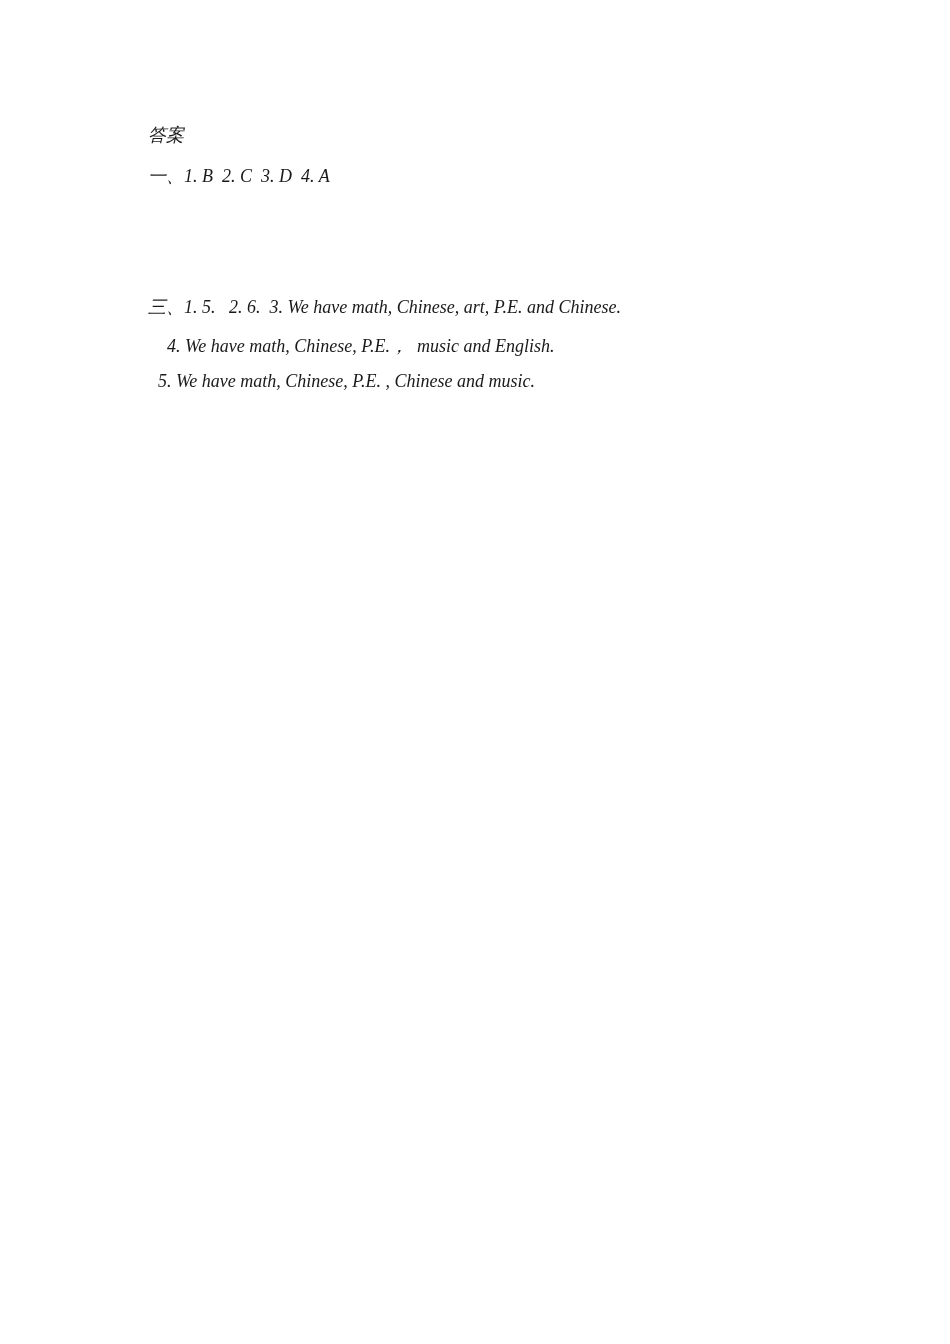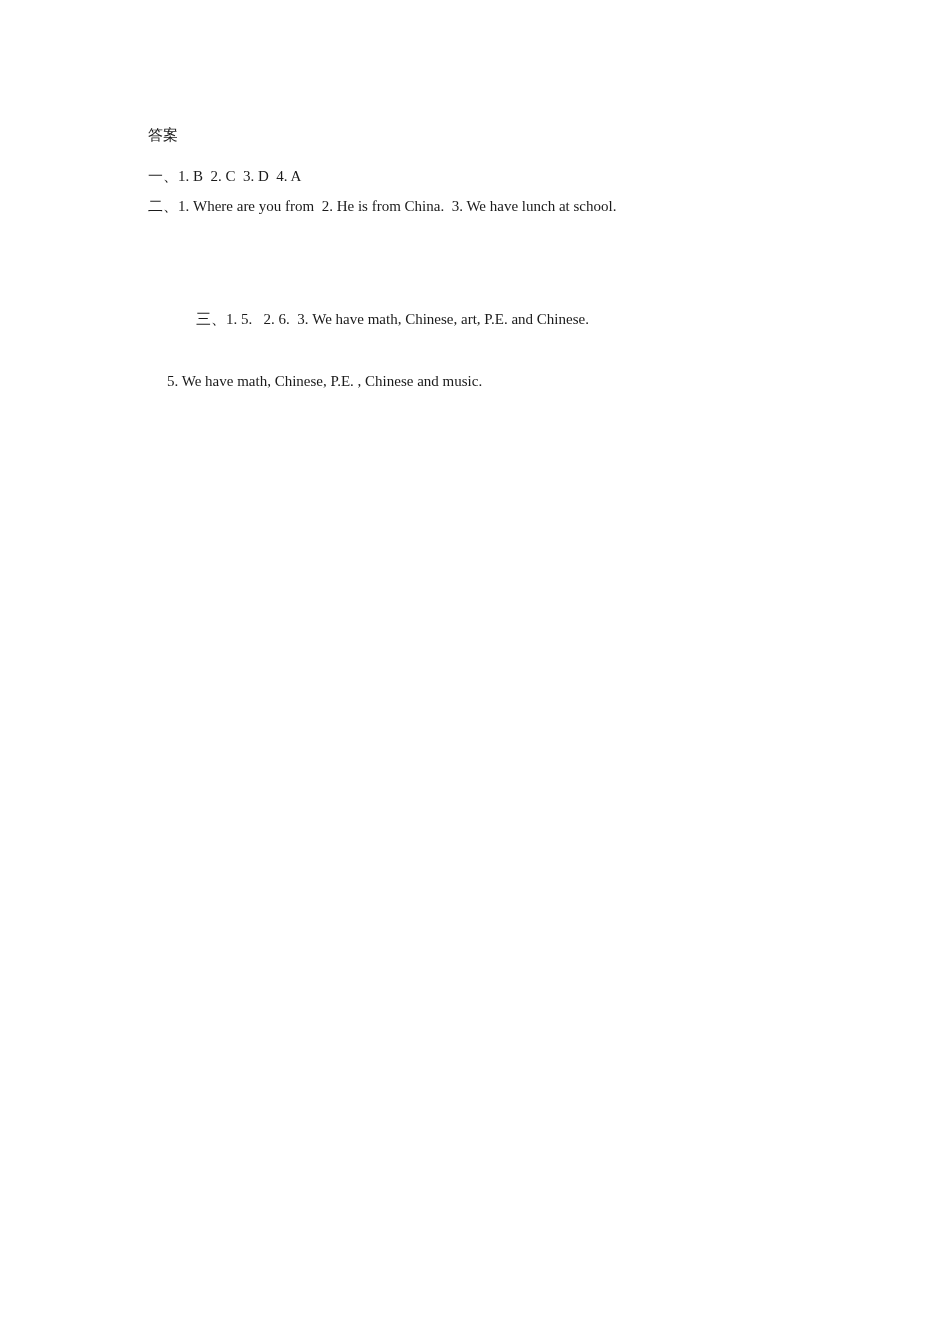--- a/index.html
+++ b/index.html
@@ -18,27 +18,28 @@
     .page {
       position: absolute;
       left: 0;
       top: 0;
       width: 950px;
       height: 1344px;
       background: #ffffff;
     }
     .line {
       position: absolute;
-      font-size: 15px;
+      font-size: 18px;
       line-height: 22px;
       white-space: pre;
+      font-style: italic;
     }
   </style>
 </head>
 <body>
 
 <div class="page">
   <div class="line" style="left:148px; top:124px;">答案</div>
   <div class="line" style="left:148px; top:165px;">一、1. B  2. C  3. D  4. A</div>
-  <div class="line" style="left:148px; top:195px;">二、1. Where are you from  2. He is from China.  3. We have lunch at school.</div>
-  <div class="line" style="left:148px; top:308px;margin-left:48px;">三、1. 5.   2. 6.  3. We have math, Chinese, art, P.E. and Chinese.</div>
-  <div class="line" style="left:167px; top:370px;">5. We have math, Chinese, P.E. , Chinese and music.</div>
+  <div class="line" style="left:148px; top:296px;">三、1. 5.   2. 6.  3. We have math, Chinese, art, P.E. and Chinese.</div>
+  <div class="line" style="left:167px; top:335px;">4. We have math, Chinese, P.E.，  music and English.</div>
+  <div class="line" style="left:158px; top:370px;">5. We have math, Chinese, P.E. , Chinese and music.</div>
 </div>
 
 </body></html>

